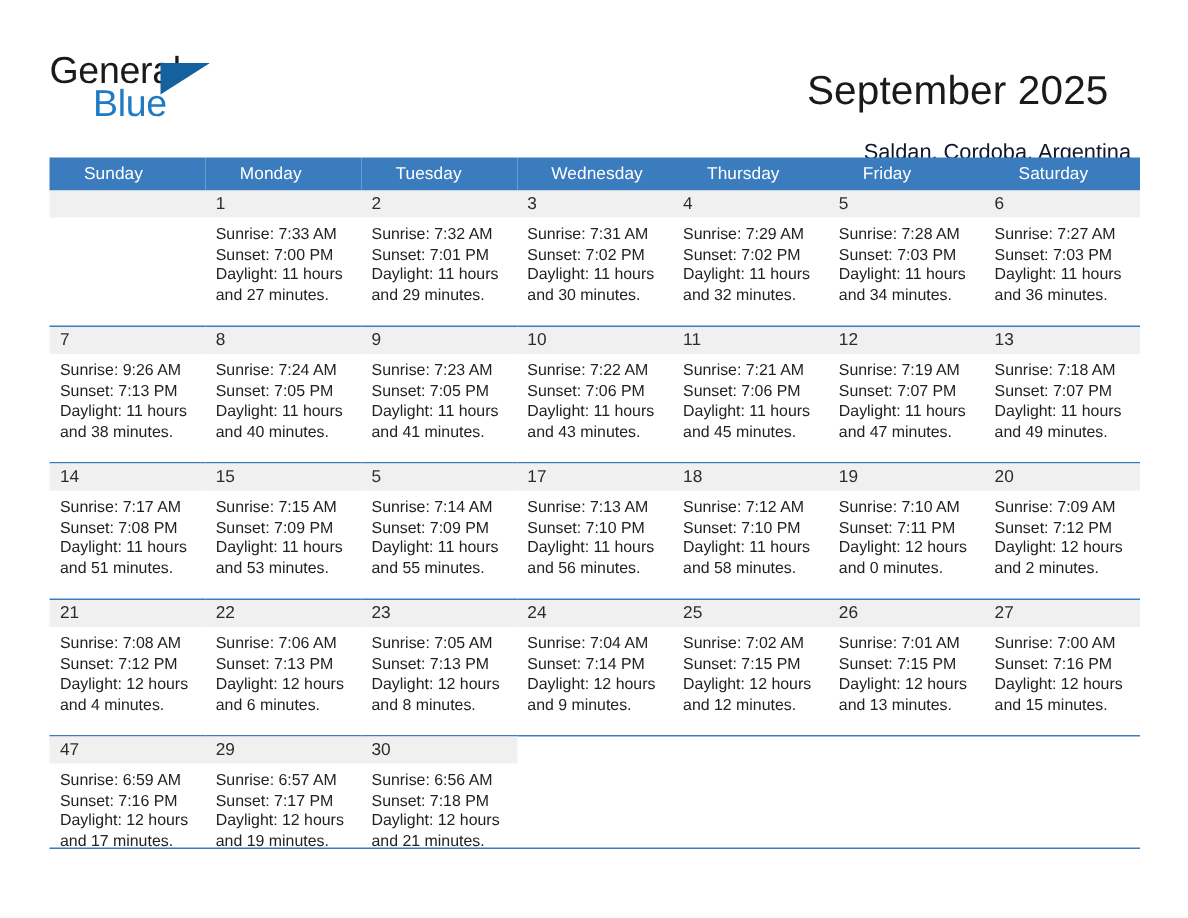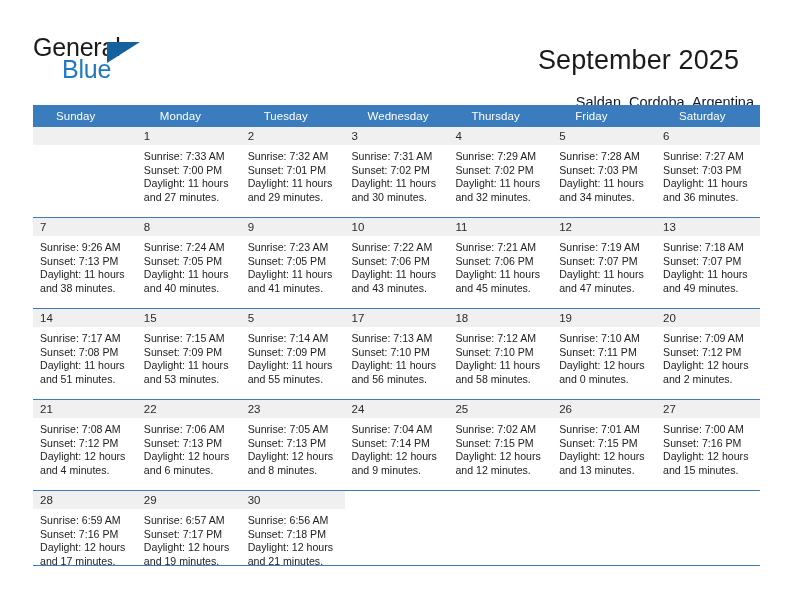--- a/index.html
+++ b/index.html
@@ -493,21 +493,21 @@
                 <div>Sunset: 7:16 PM</div>
                 <div>Daylight: 12 hours</div>
                 <div>and 15 minutes.</div>
               </div>
             </div>
           </td>
         </tr>
         <tr>
           <td>
             <div class="cell-inner">
-              <div class="daynum-band">28</div>
+              <div class="daynum-band">47</div>
               <div class="cell-info">
                 <div>Sunrise: 6:59 AM</div>
                 <div>Sunset: 7:16 PM</div>
                 <div>Daylight: 12 hours</div>
                 <div>and 17 minutes.</div>
               </div>
             </div>
           </td>
           <td>
             <div class="cell-inner">

